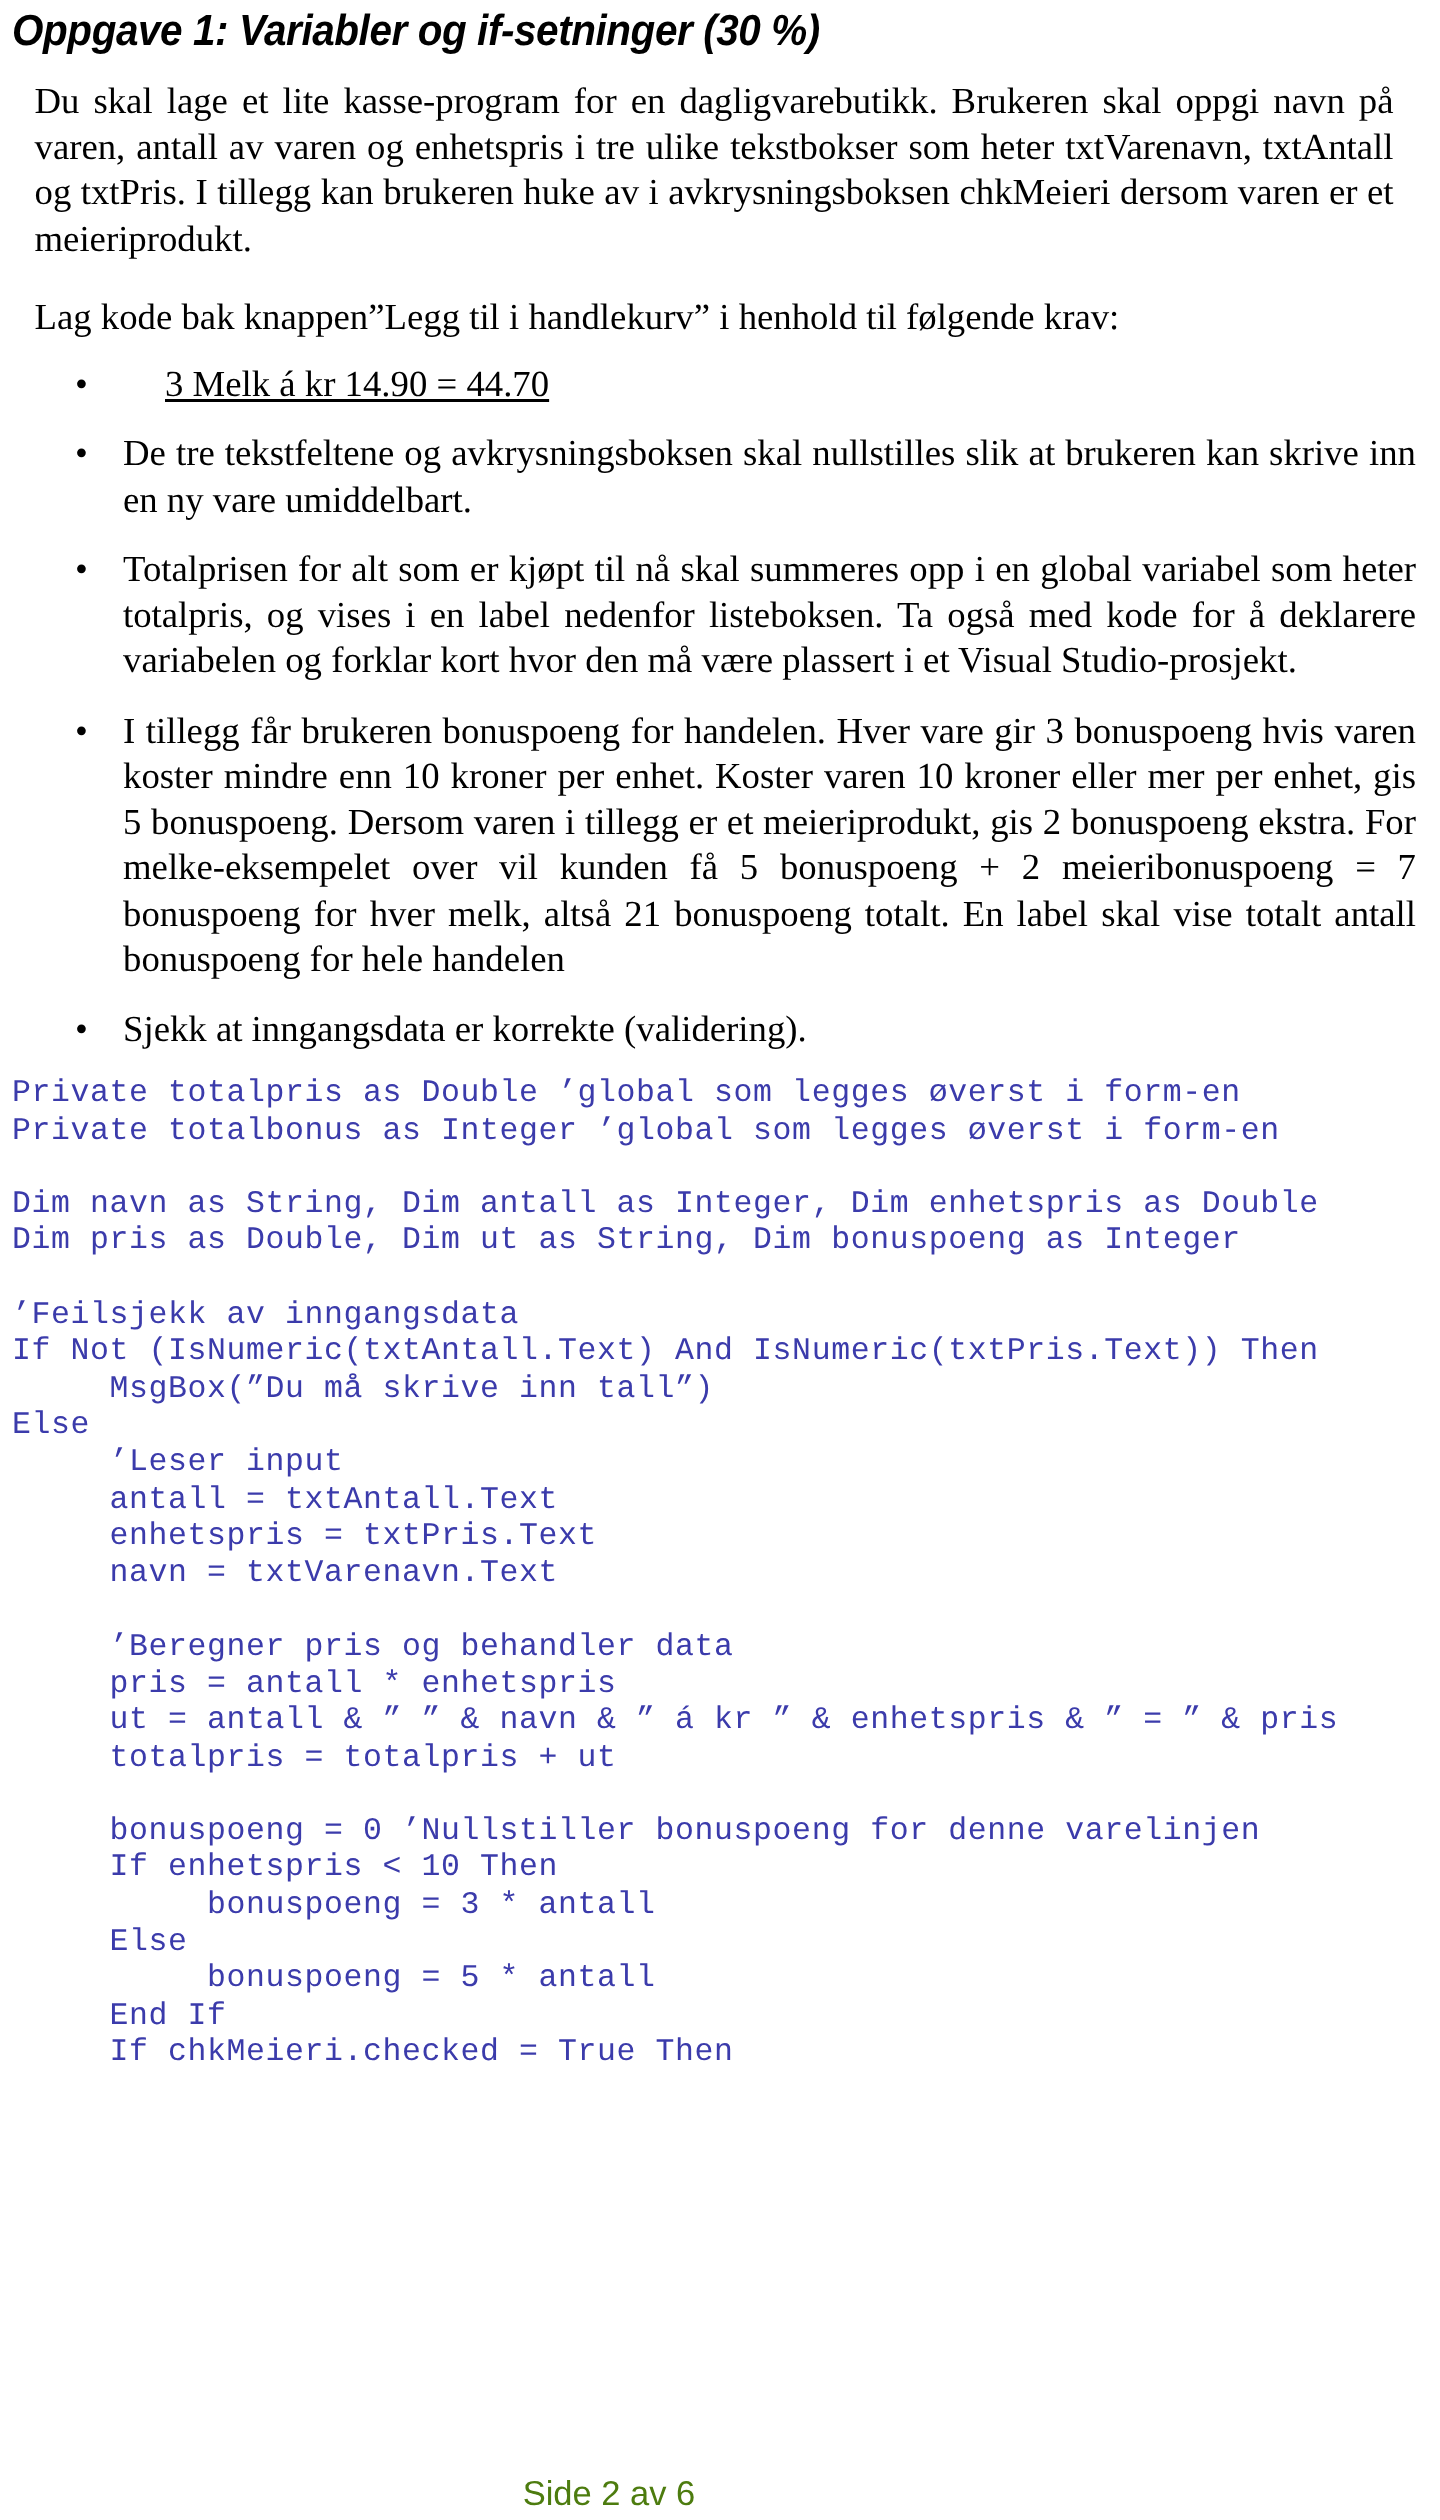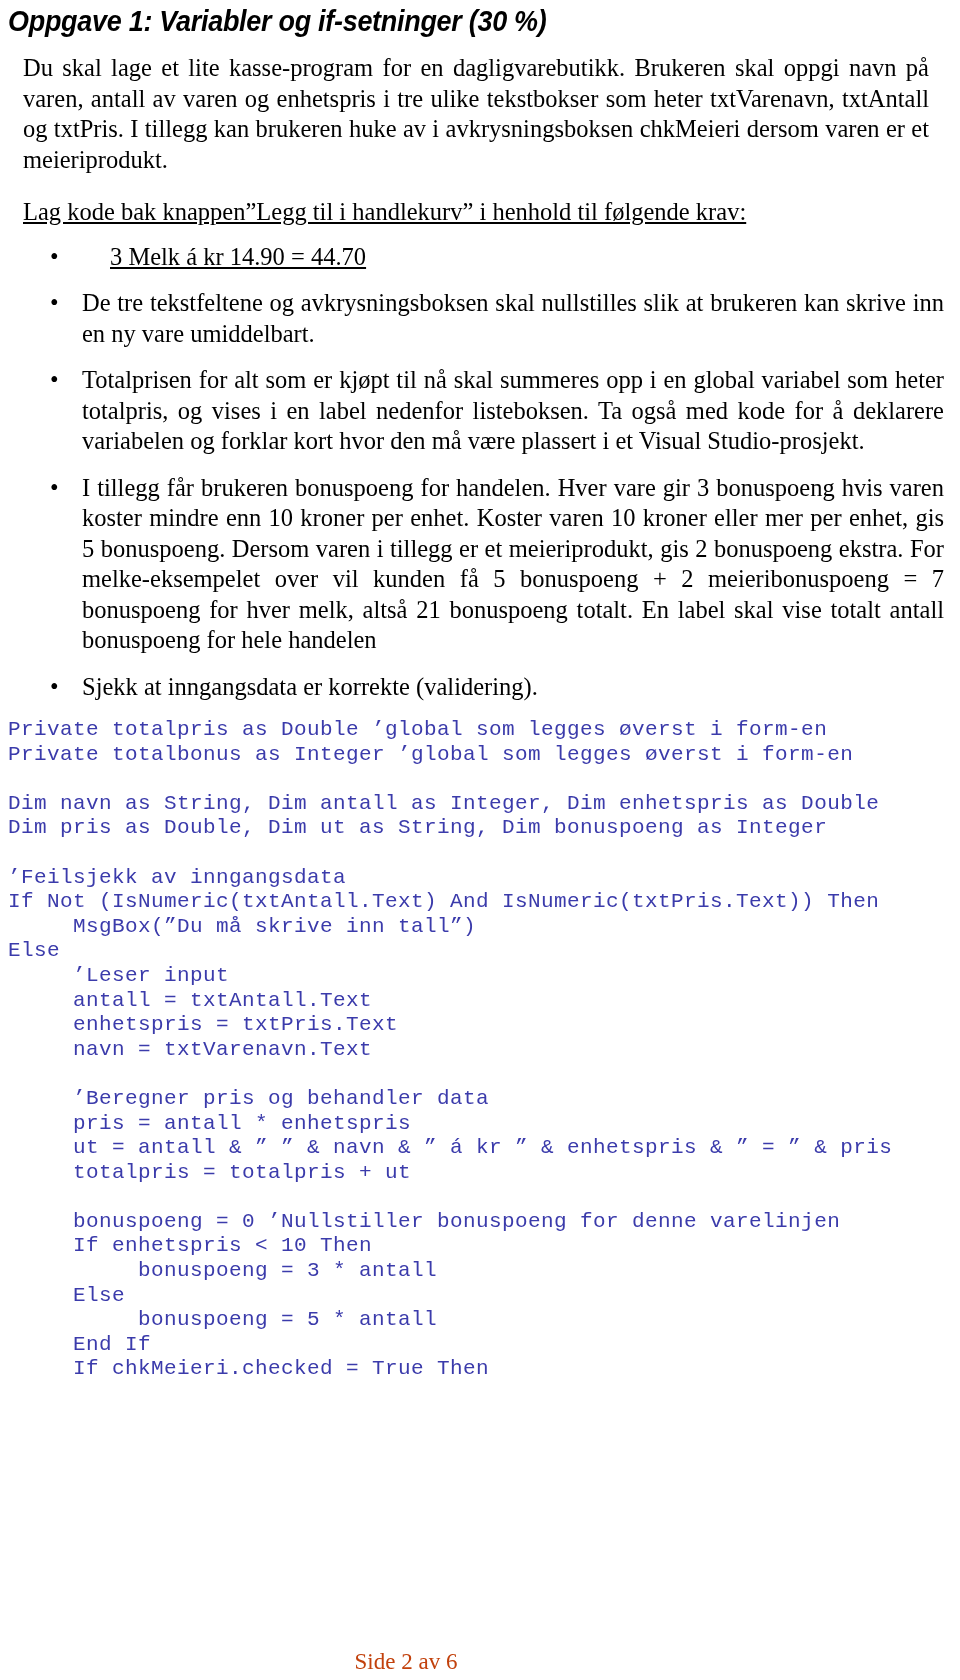--- a/index.html
+++ b/index.html
@@ -45,21 +45,20 @@
     text-align: justify;
     margin: 15px;
   }
   .para.intro {
     margin-bottom: 22px;
   }
   .para.lead {
     text-align: left;
     margin-bottom: 14px;
     white-space: nowrap;
-    text-decoration: underline;
   }
 
   
   ul.bullets {
     list-style: none;
     margin: 0;
     padding: 0;
   }
   ul.bullets > li {
     position: relative;
@@ -97,22 +96,22 @@
 
   
   .footer {
     position: absolute;
     left: 0;
     top: 1648px;
     width: 812px;
     text-align: center;
     font-size: 23px;
     line-height: 28px;
-    font-family: Liberation Serif, serif;
-    color: #c2410c;
+    font-family: Liberation Sans, sans-serif;
+    color: #4d7c0f;
   }
 </style>
 </head>
 <body>
 
 <div class="page">
   <div class="content">
 
     <h1 class="doc-title">Oppgave 1: Variabler og if-setninger (30 %)</h1>
 

